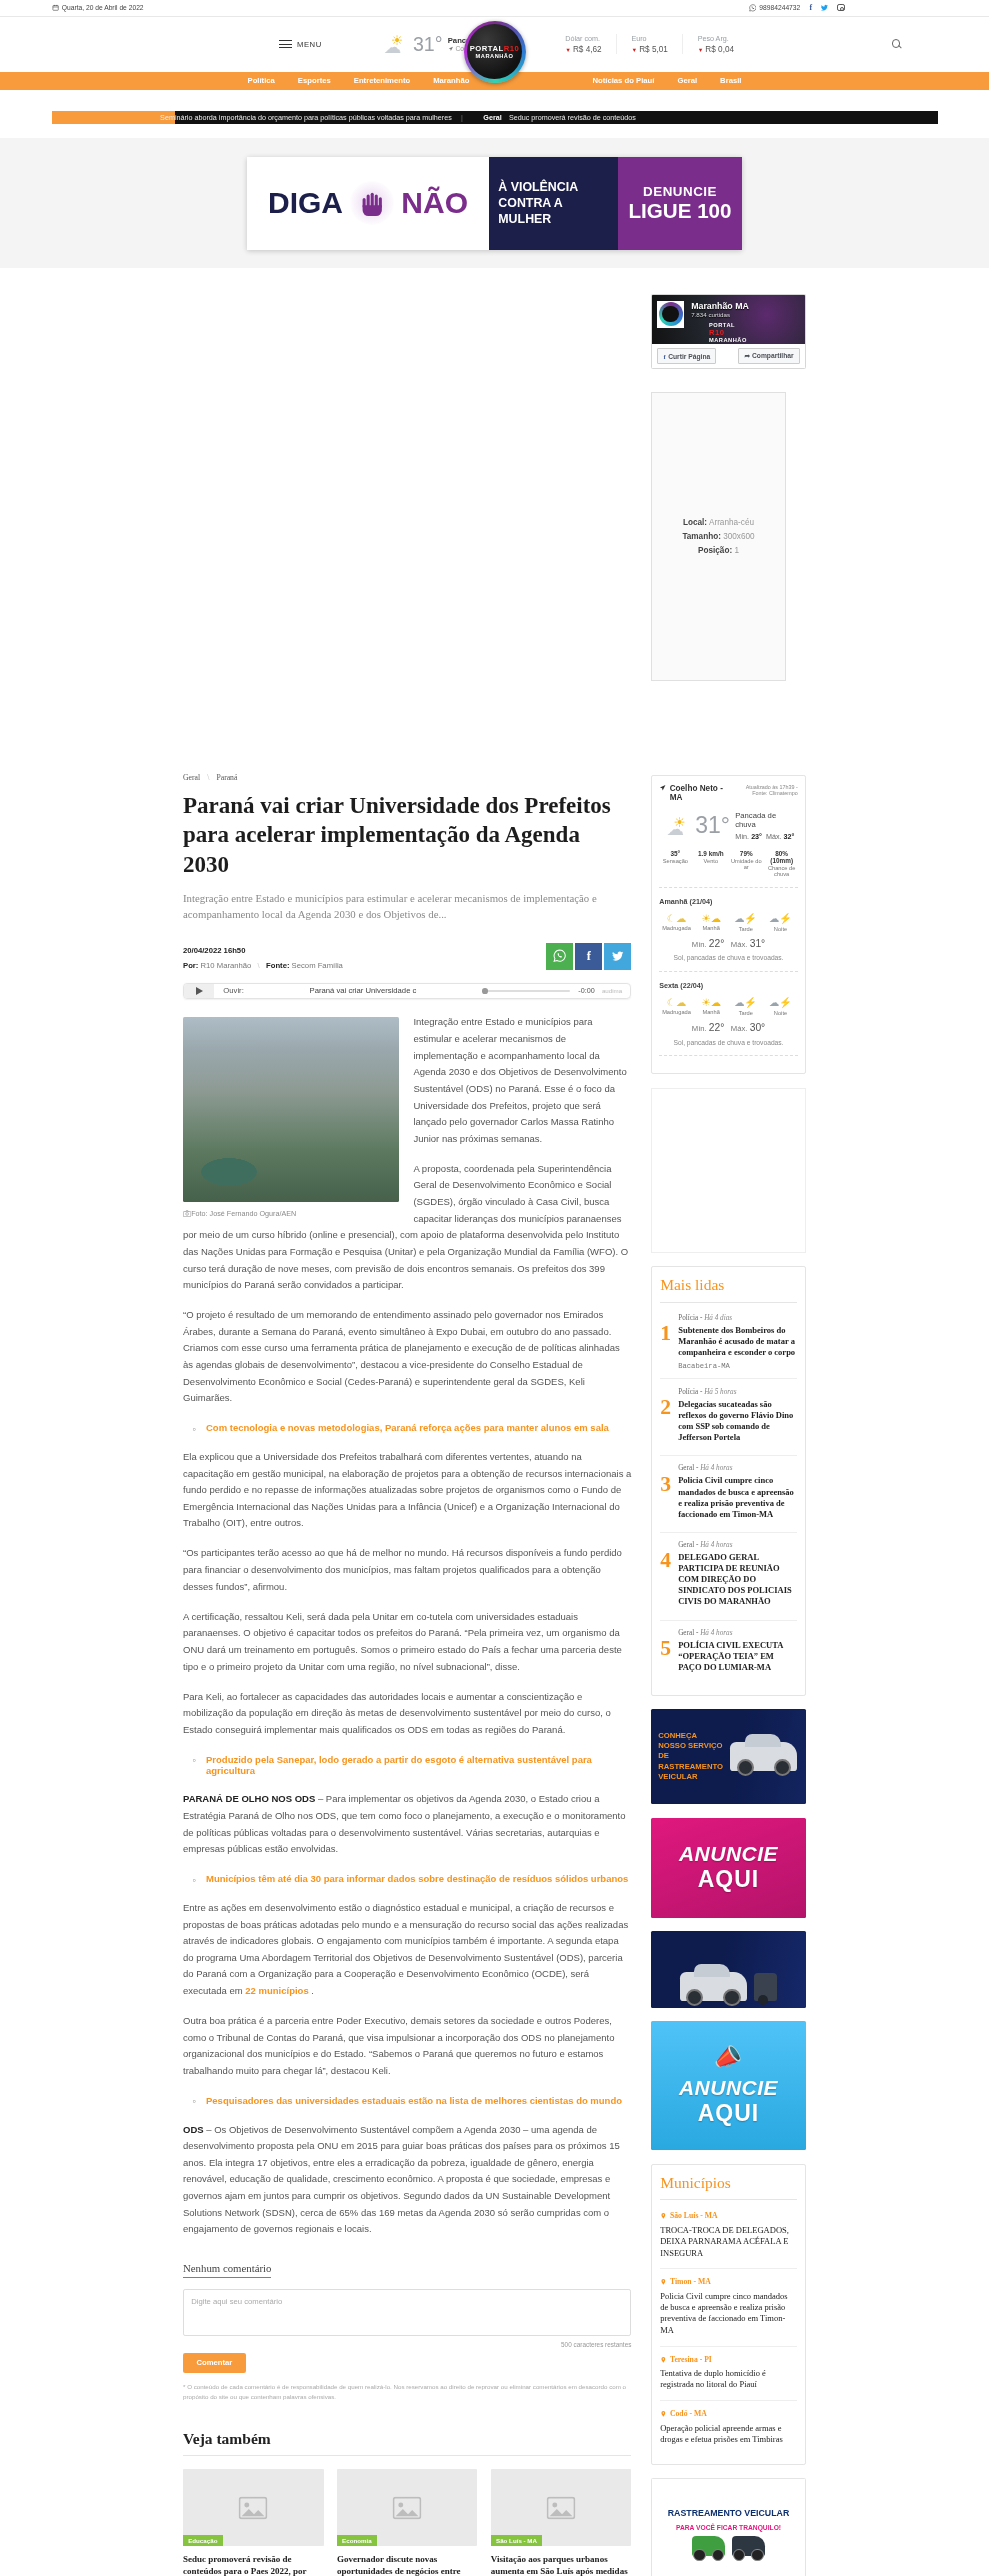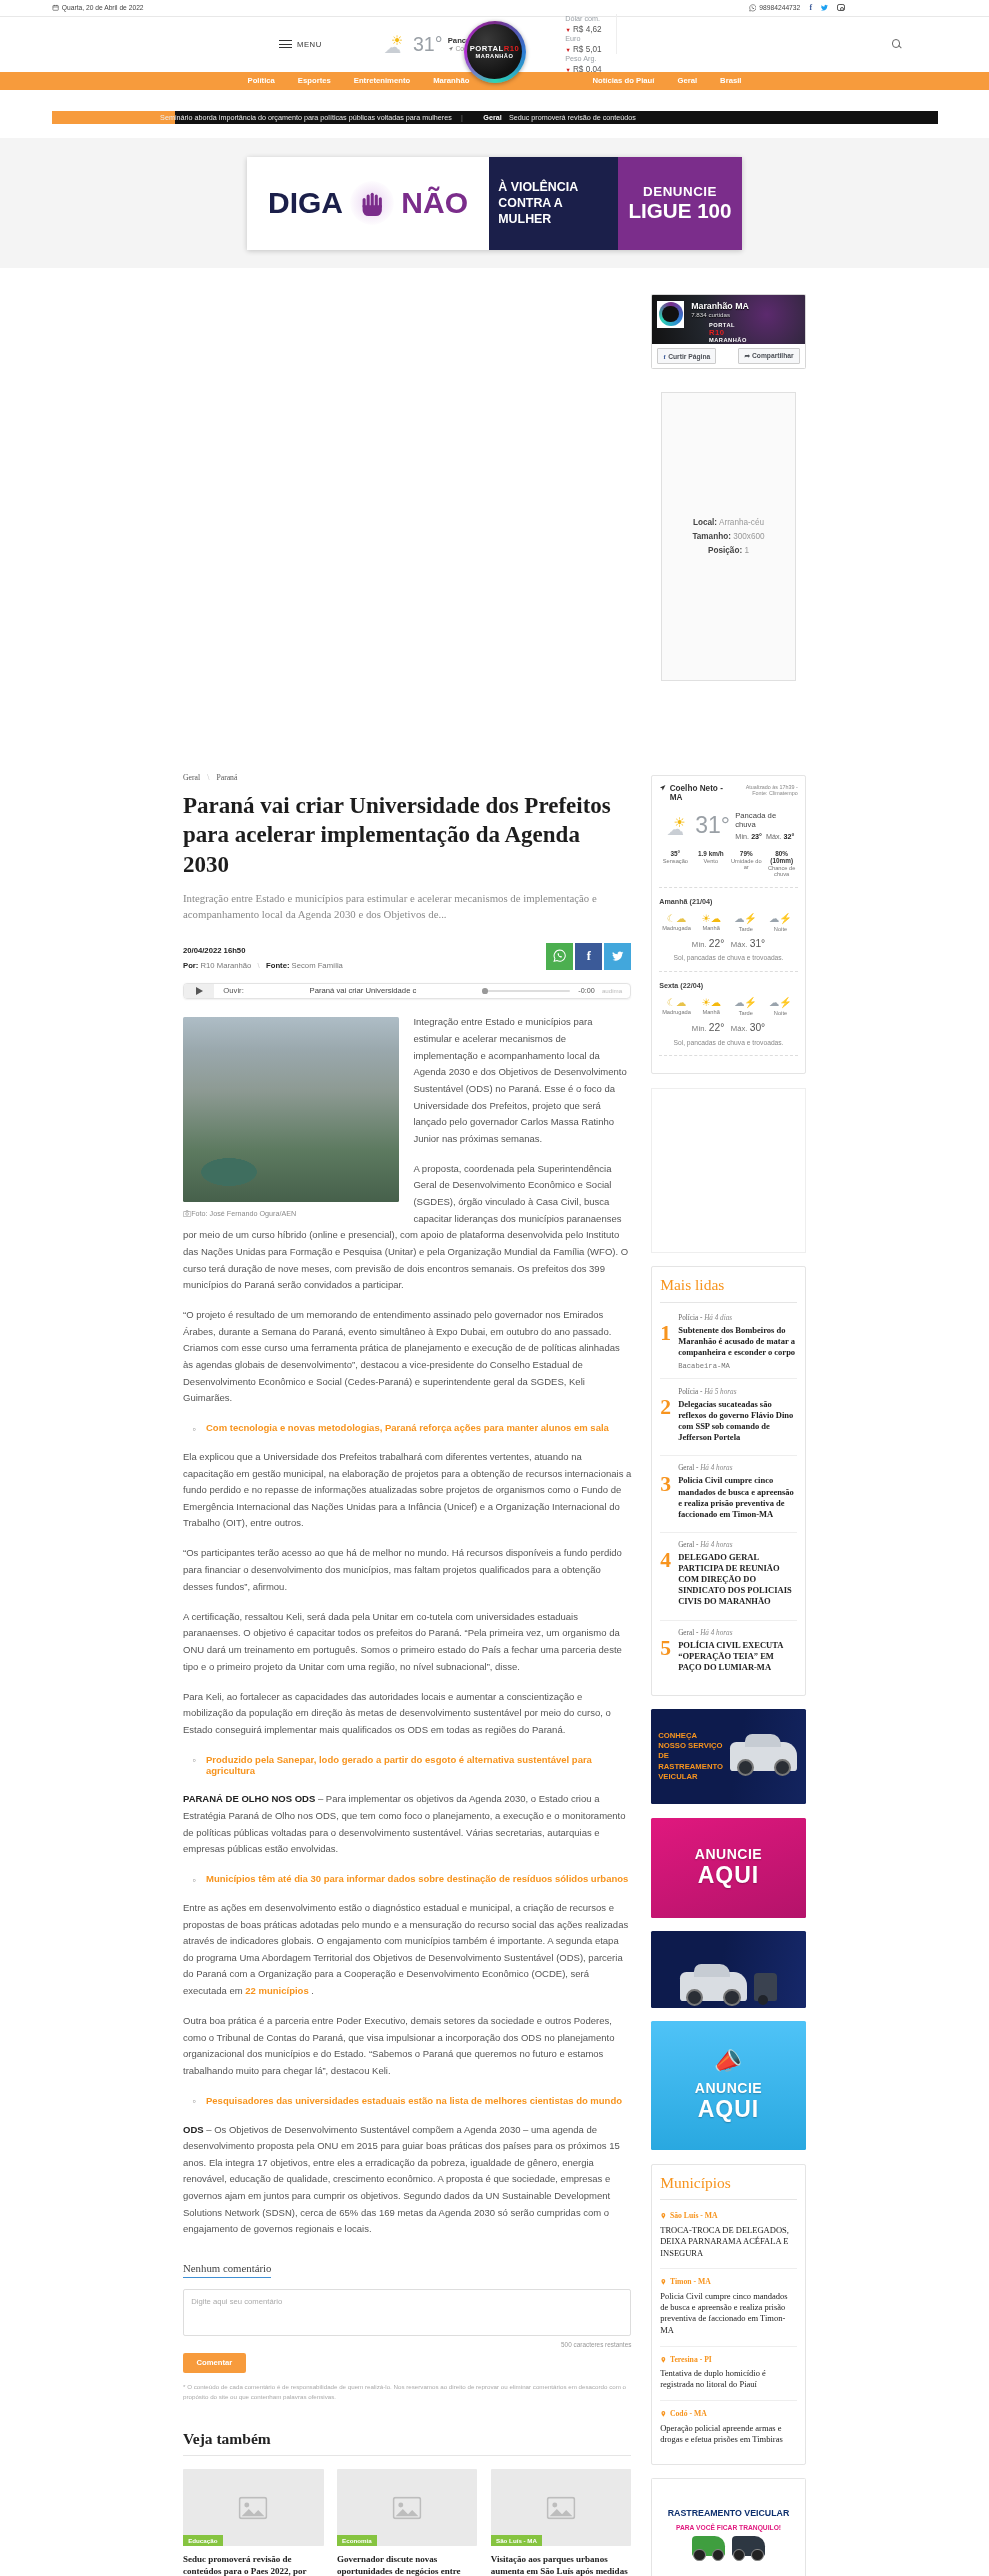--- a/index.html
+++ b/index.html
@@ -32,21 +32,21 @@
   .logo-l1 { font-size:7.7px; letter-spacing:0.5px; }
   .logo-l1 em { color:#e02020; font-style:normal; }
   .logo-l2 { font-size:5.7px; letter-spacing:0.5px; }
   .hw { display:flex; align-items:center; gap:5.2px; margin-left:62px; }
   .wicon { position:relative; width:24px; height:18.5px; }
   .wicon .sun { position:absolute; left:7.2px; top:-2.1px; color:#f5b90f; font-size:13.4px; }
   .wicon .cloud { position:absolute; left:0; top:2.1px; color:#c9ced4; font-size:17.5px; }
   .hw-temp { font-size:19.6px; color:#9aa0a6; font-weight:300; }
   .hw-cond { font-size:7.7px; color:#333; font-weight:bold; }
   .hw-city { font-size:6.7px; color:#999; display:flex; gap:2.1px; align-items:center; }
-  .currencies { display:flex; margin-left:36px;flex-direction:column; }
+  .currencies { display:flex; margin-left:36px; }
   .cur { padding:0 14.4px; border-right:0.5px solid #eee; transform:skewX(0); text-align:left; }
   .cur:last-child { border-right:none; }
   .cur-label { color:#9aa0a6; font-size:7.2px; margin-bottom:2.1px; }
   .cur-val { font-size:8.2px; color:#555; }
   .cur-arrow { color:#d21f1f; font-size:5.7px; margin-right:2.1px; }
   .search-btn { margin-left:auto; margin-right:36px; width:9.3px; height:9.3px; position:relative; cursor:pointer; }
   .search-btn::before { content:""; position:absolute; width:6.2px; height:6.2px; border:1px solid #666; border-radius:50%; }
   .search-btn::after { content:""; position:absolute; width:3.6px; height:1px; background:#666; transform:rotate(45deg); left:5.7px; top:6.7px; }
 
   
@@ -149,21 +149,21 @@
   .fbw-ava-in i { width:70%; height:70%; background:#111; border-radius:50%; }
   .fbw-name { margin-left:34px; font-size:8.8px; font-weight:bold; text-shadow:0 0.5px 1px #000; }
   .fbw-likes { margin-left:34px; font-size:6.2px; color:#ddd; text-shadow:0 0.5px 1px #000; }
   .fbw-logo { position:absolute; left:57px; top:27px; font-weight:bold; font-size:7.7px; letter-spacing:0.5px; }
   .fbw-logo em { font-style:normal; color:#e02020; }
   .fbw-logo span { display:block; font-size:5.7px; }
   .fbw-btns { display:flex; justify-content:space-between; padding:4.1px 5.2px; background:#fff; }
   .fbw-btn { border:0.5px solid #ccc; background:#f6f7f9; font-size:6.7px; font-weight:bold; color:#4b4f56; padding:2.6px 5.2px; border-radius:1px; cursor:pointer; }
   .fbw-btn b.f { color:#3b5998; font-family:"Liberation Serif",serif; margin-right:2.6px; }
 
-  .ad-slot { height:309px; background-image:radial-gradient(#d8d8d8 0.5px, transparent 0.5px); background-size:3.1px 3.1px; display:flex; align-items:center; justify-content:center; }
+  .ad-slot { height:309px; background-image:radial-gradient(#d8d8d8 0.5px, transparent 0.5px); background-size:3.1px 3.1px; display:flex; align-items:center; }
   .ad-slot-in { background:#fafafa; border:0.5px solid #e0e0e0; width:135px; height:289px; display:flex; flex-direction:column; align-items:center; justify-content:center; font-size:8.2px; color:#999; line-height:1.7; }
   .ad-slot-in b { color:#444; }
   .ad-empty { height:165px; background-image:radial-gradient(#d8d8d8 0.5px, transparent 0.5px); background-size:3.1px 3.1px; border:0.5px solid #eee; }
 
   .weather { border:0.5px solid #e4e4e4; border-radius:2.1px; padding:8.2px 7.2px; }
   .w-head { display:flex; align-items:flex-start; gap:3.1px; }
   .w-city { font-size:8.2px; font-weight:bold; color:#333; }
   .w-upd { margin-left:auto; font-size:5.4px; color:#888; text-align:right; width:62px; }
   .w-now { display:flex; align-items:center; gap:5.2px; margin:9.3px 0 3.1px 7.2px; }
   .w-temp { font-size:23px; color:#9aa0a6; font-weight:300; }
@@ -201,21 +201,21 @@
   .ad-card { border-radius:1.5px; overflow:hidden; cursor:pointer; }
   .ad-rastr1 { height:95px; background:linear-gradient(100deg,#0d1b4d 55%,#13245f 100%); display:flex; align-items:center; padding:7.2px; gap:5.2px; }
   .ad-rastr1 .t { color:#f7941e; font-weight:bold; font-size:7.7px; width:67px; line-height:1.35; }
   .car { width:67px; height:29px; background:#d9dde2; border-radius:6.2px 13.4px 3.1px 3.1px; position:relative; }
   .car::before, .car::after { content:""; position:absolute; bottom:-5.2px; width:13.4px; height:13.4px; background:#2a2e35; border-radius:50%; border:2.6px solid #777; }
   .car::before { left:6.2px; } .car::after { right:6.2px; }
   .car i { position:absolute; left:14.4px; top:-8.2px; width:36px; height:13.4px; background:#c6ccd3; border-radius:7.2px 10.3px 0 0; }
   .ad-pink { height:100px; background:linear-gradient(160deg,#e0187e 0%,#b4136a 100%); display:flex; flex-direction:column; align-items:center; justify-content:center; color:#fff; }
   .ad-blue { height:129px; background:linear-gradient(180deg,#4fc3f7 0%,#29a8e0 100%); display:flex; flex-direction:column; align-items:center; justify-content:center; color:#fff; position:relative; }
   .mega { font-size:23px; color:#ad1a6e; transform:rotate(-12deg); margin-bottom:4.1px; }
-  .ad-big1 { font-size:14px; font-weight:bold; letter-spacing:0.5px; text-shadow:0 1px 1.5px rgba(0,0,0,.25); }
+  .ad-big1 { font-size:21px; font-weight:bold; letter-spacing:0.5px; text-shadow:0 1px 1.5px rgba(0,0,0,.25);font-style:italic; }
   .ad-big2 { font-size:23px; font-weight:bold; letter-spacing:1px; text-shadow:0 1px 1.5px rgba(0,0,0,.25); }
   .ad-rastr2 { height:77px; background:linear-gradient(100deg,#0d1b4d 45%,#16286a 100%); display:flex; align-items:flex-end; justify-content:center; gap:7.2px; padding:7.2px; }
   .scooter { width:23px; height:28px; background:#3a4250; border-radius:4.1px 4.1px 2.1px 2.1px; position:relative; }
   .scooter::after { content:""; position:absolute; bottom:-4.1px; left:4.1px; width:10.3px; height:10.3px; background:#20242b; border-radius:50%; }
   .ad-moto { height:108px; background:#fff; border:0.5px solid #e4e4e4; display:flex; flex-direction:column; align-items:center; justify-content:center; gap:5.2px; }
   .ad-moto .l1 { color:#0d2f6e; font-weight:bold; font-size:8.8px; text-align:center; }
   .ad-moto .l2 { color:#e0187e; font-weight:bold; font-size:6.7px; }
   .bikes { display:flex; gap:6.2px; }
   .bike { width:33px; height:20.6px; border-radius:4.1px 10.3px 2.1px 2.1px; background:#3f9e3f; position:relative; }
   .bike.dark { background:#2d3742; }

